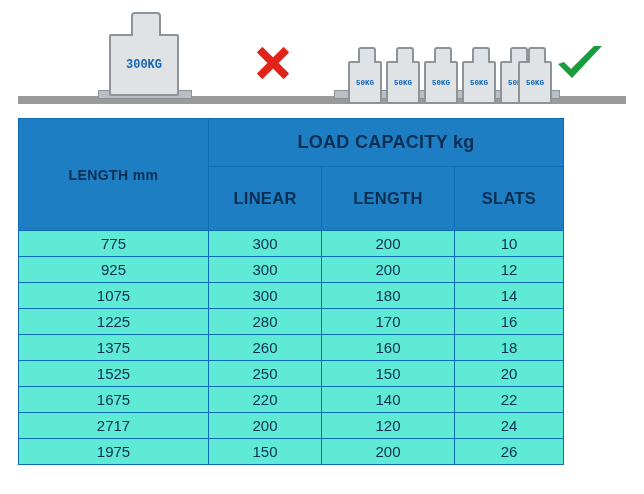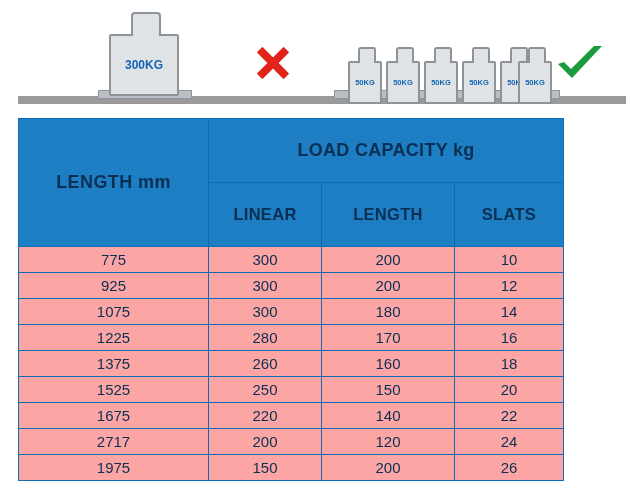--- a/index.html
+++ b/index.html
@@ -40,21 +40,21 @@
   .weight {
     position: absolute;
     box-sizing: border-box;
     background: #dfe3e6;
     border: 2px solid #8d9399;
     display: flex;
     align-items: center;
     justify-content: center;
     color: #1565b4;
     font-weight: bold;
-    font-family: Liberation Sans, sans-serif;
+    font-family: Liberation Mono, monospace;
   }
   .weight .handle {
     position: absolute;
     background: #dfe3e6;
     border: 2px solid #8d9399;
     border-bottom: none;
   }
 
   
   .big-weight {
@@ -145,36 +145,36 @@
     text-align: center;
     color: #0b2f52;
     font-family: "Liberation Sans", sans-serif;
   }
   th.head-blue {
     background: #1d7ec4;
     color: #ffffff;
     font-weight: bold;
   }
   th.length-head {
-    font-size: 18px;
+    font-size: 14px;
     letter-spacing: 0.4px;
     padding: 4px 2px;
   }
   th.capacity-head {
     font-size: 18px;
     letter-spacing: 0.3px;
-    padding: 21px 2px;
+    padding: 13px 2px;
   }
   th.sub-head {
     font-size: 16.5px;
     letter-spacing: 0.3px;
     padding: 22px 2px;
   }
   td.cell {
-    background: #fca5a5;
+    background: #5eead4;
     font-size: 15px;
     height: 25px;
     padding: 0;
   }
 
   .col-length { width: 190px; }
   .col-linear { width: 113px; }
   .col-angular { width: 133px; }
   .col-slats { width: 109px; }
 </style>

